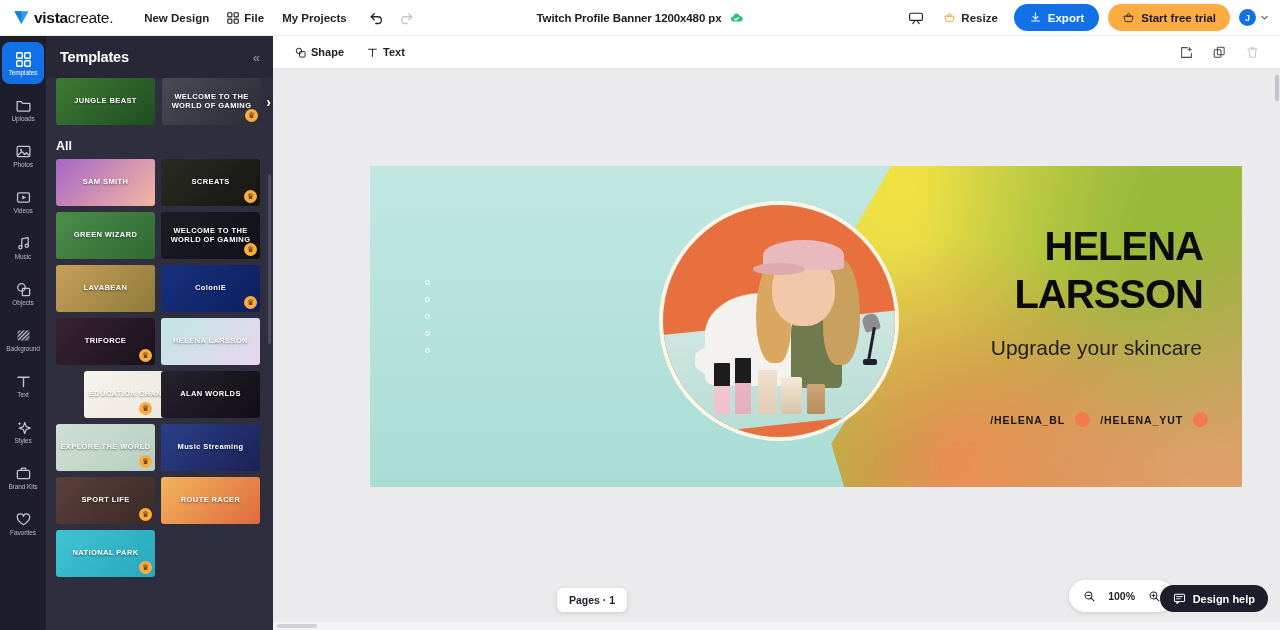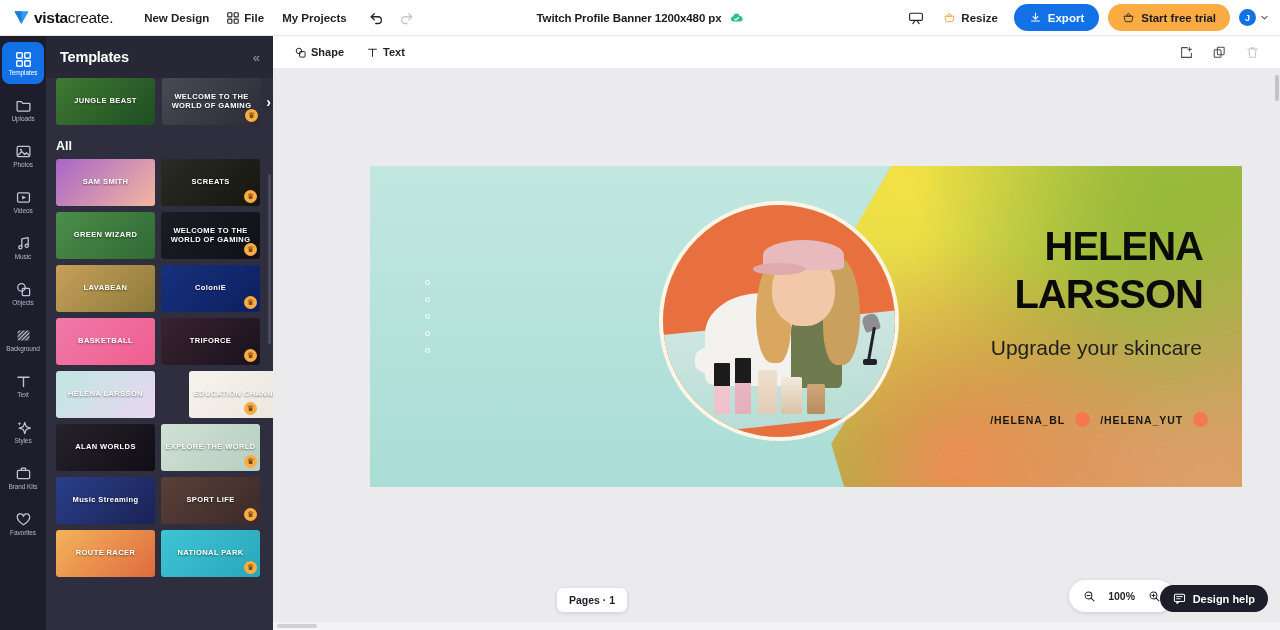--- a/index.html
+++ b/index.html
@@ -523,25 +523,20 @@
         <div class="cell">
           <div class="thumb" style="background: linear-gradient(135deg, rgb(199, 160, 90) 0%, rgb(140, 122, 58) 100%);">
             <div class="tlabel">LAVABEAN</div>
           </div>
         </div>
         <div class="cell">
           <div class="thumb" style="background: linear-gradient(135deg, rgb(23, 49, 126) 0%, rgb(13, 31, 94) 100%);">
             <div class="tlabel">ColoniE</div>
           </div>
           <div class="crown">♛</div>
-        </div>
-        <div class="cell">
-          <div class="thumb" style="background: linear-gradient(135deg, rgb(240, 120, 168) 0%, rgb(239, 95, 143) 100%);">
-            <div class="tlabel">BASKETBALL</div>
-          </div>
         </div>
         <div class="cell">
           <div class="thumb" style="background: linear-gradient(135deg, rgb(58, 34, 48) 0%, rgb(24, 18, 28) 100%);">
             <div class="tlabel">TRIFORCE</div>
           </div>
           <div class="crown">♛</div>
         </div>
         <div class="cell">
           <div class="thumb" style="background: linear-gradient(135deg, rgb(191, 231, 226) 0%, rgb(233, 214, 240) 100%);">
             <div class="tlabel">HELENA LARSSON</div>

